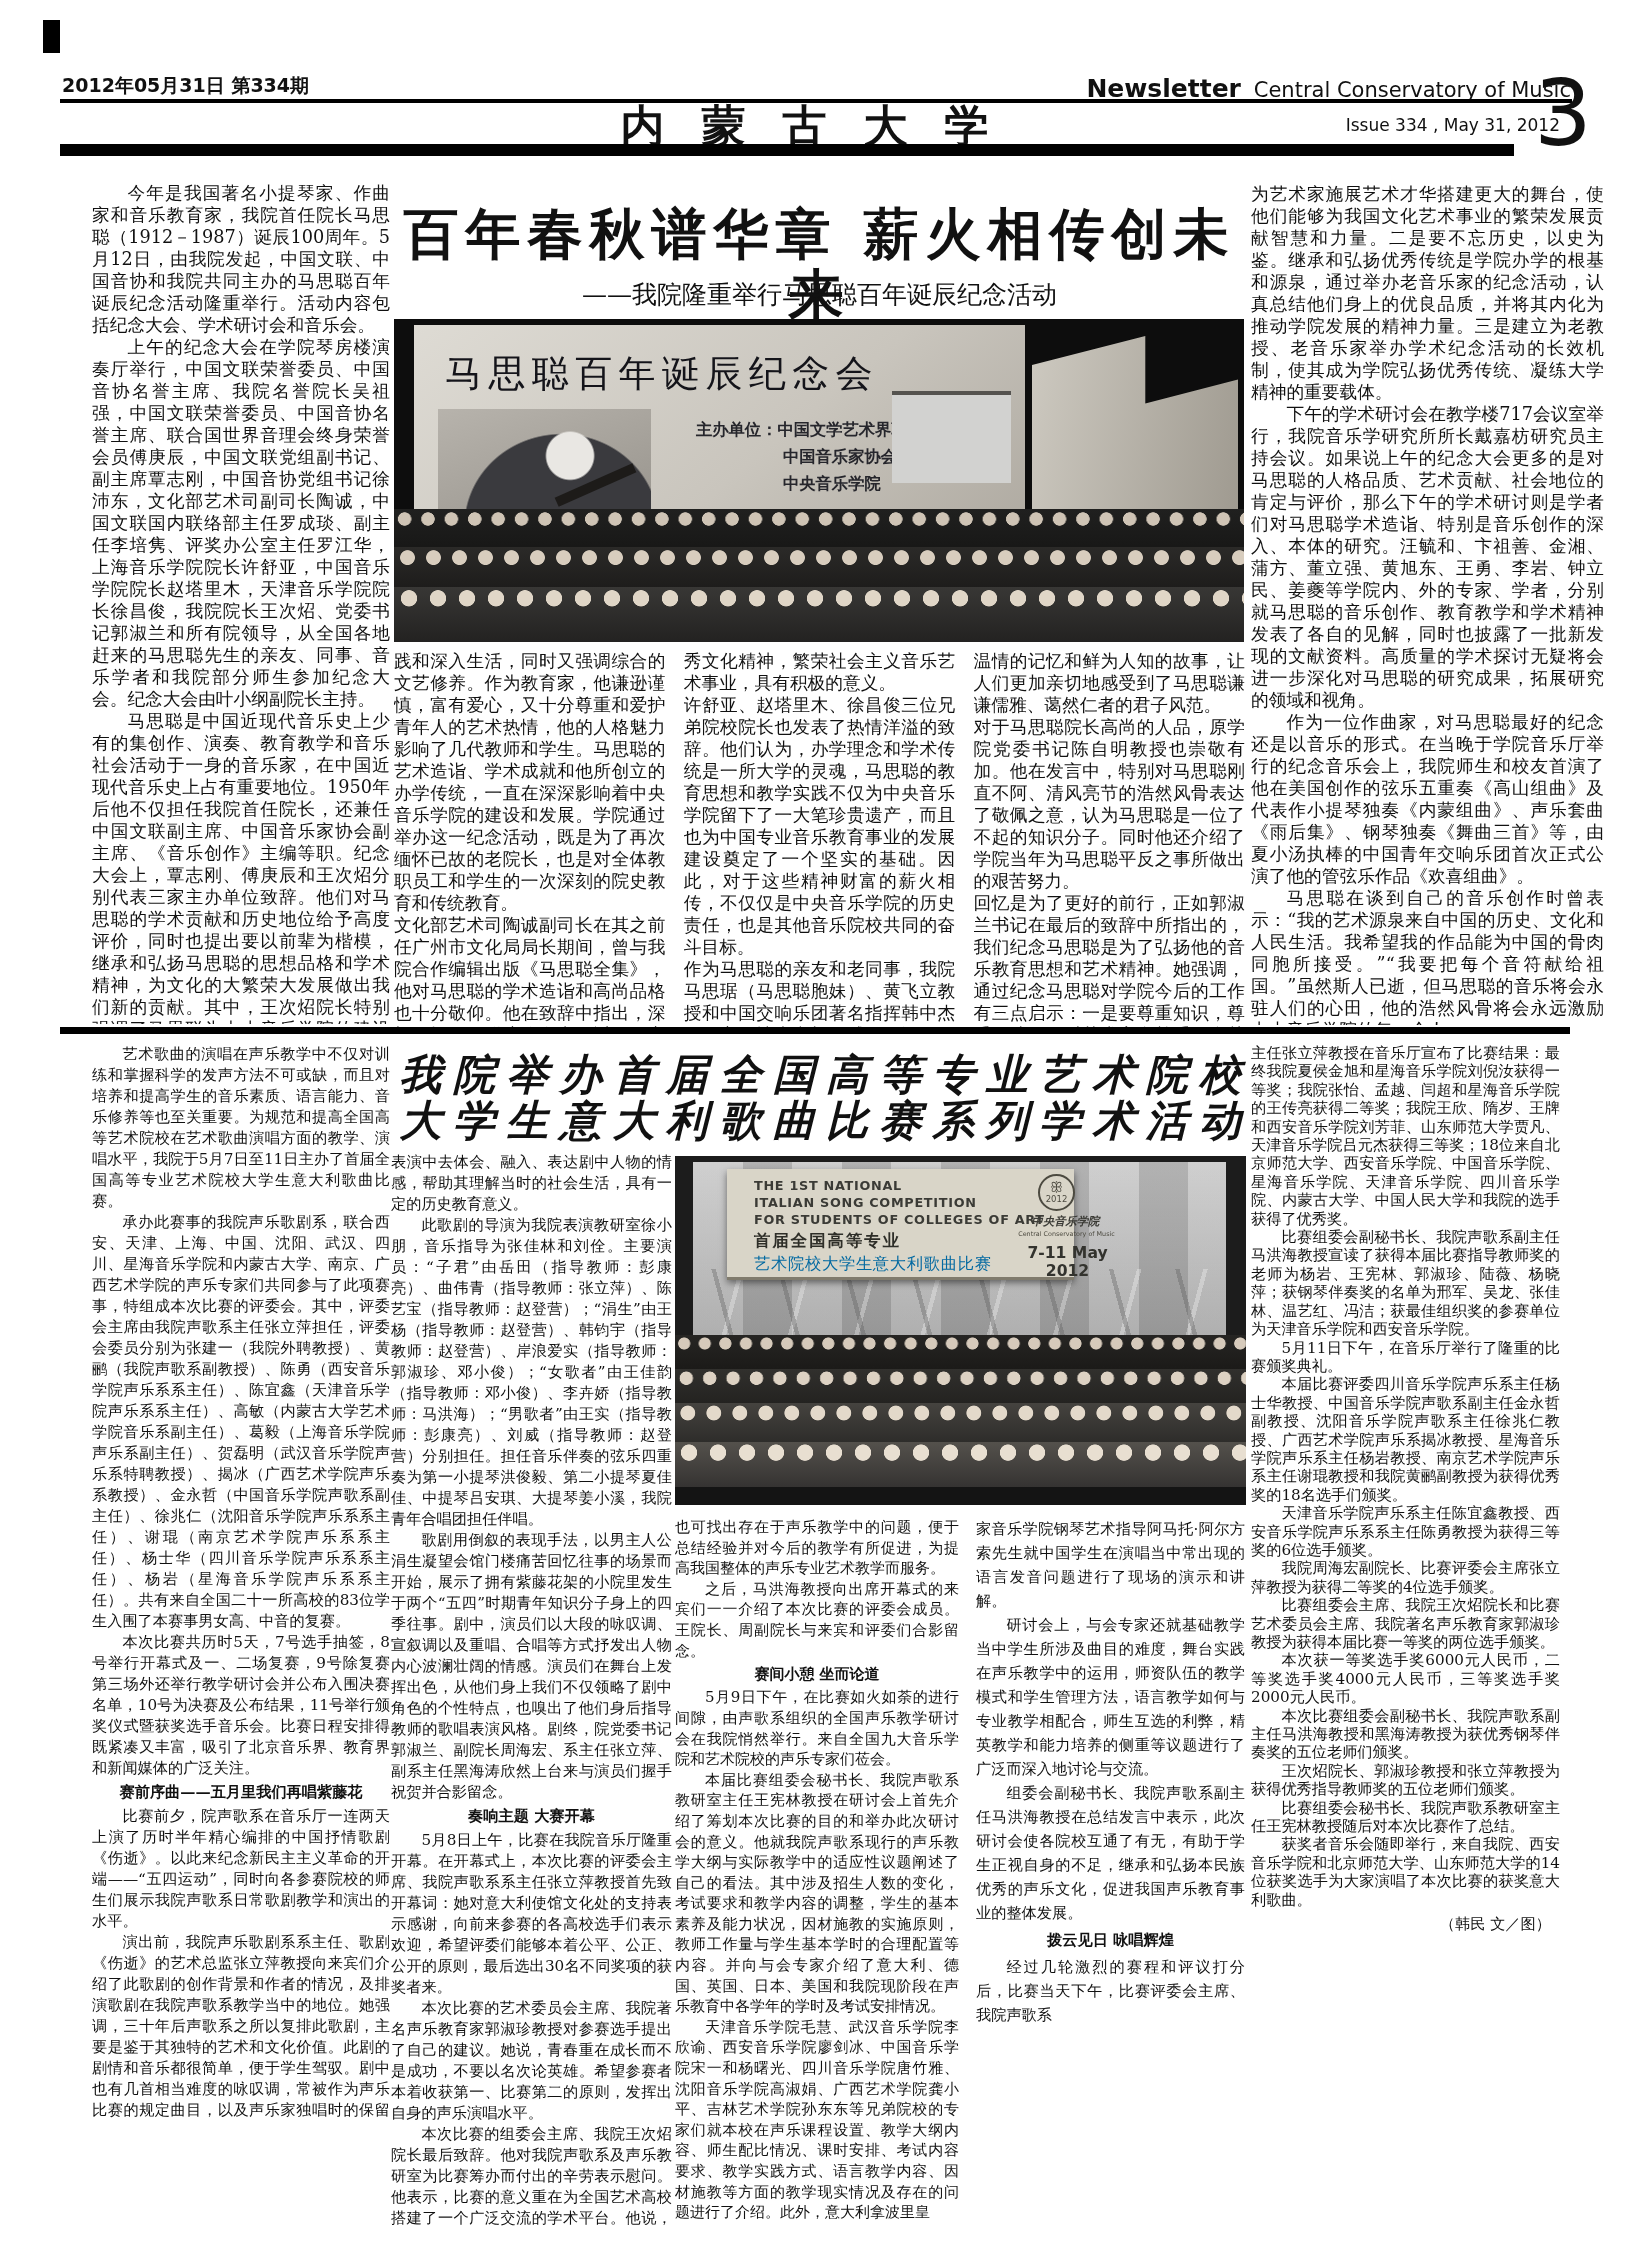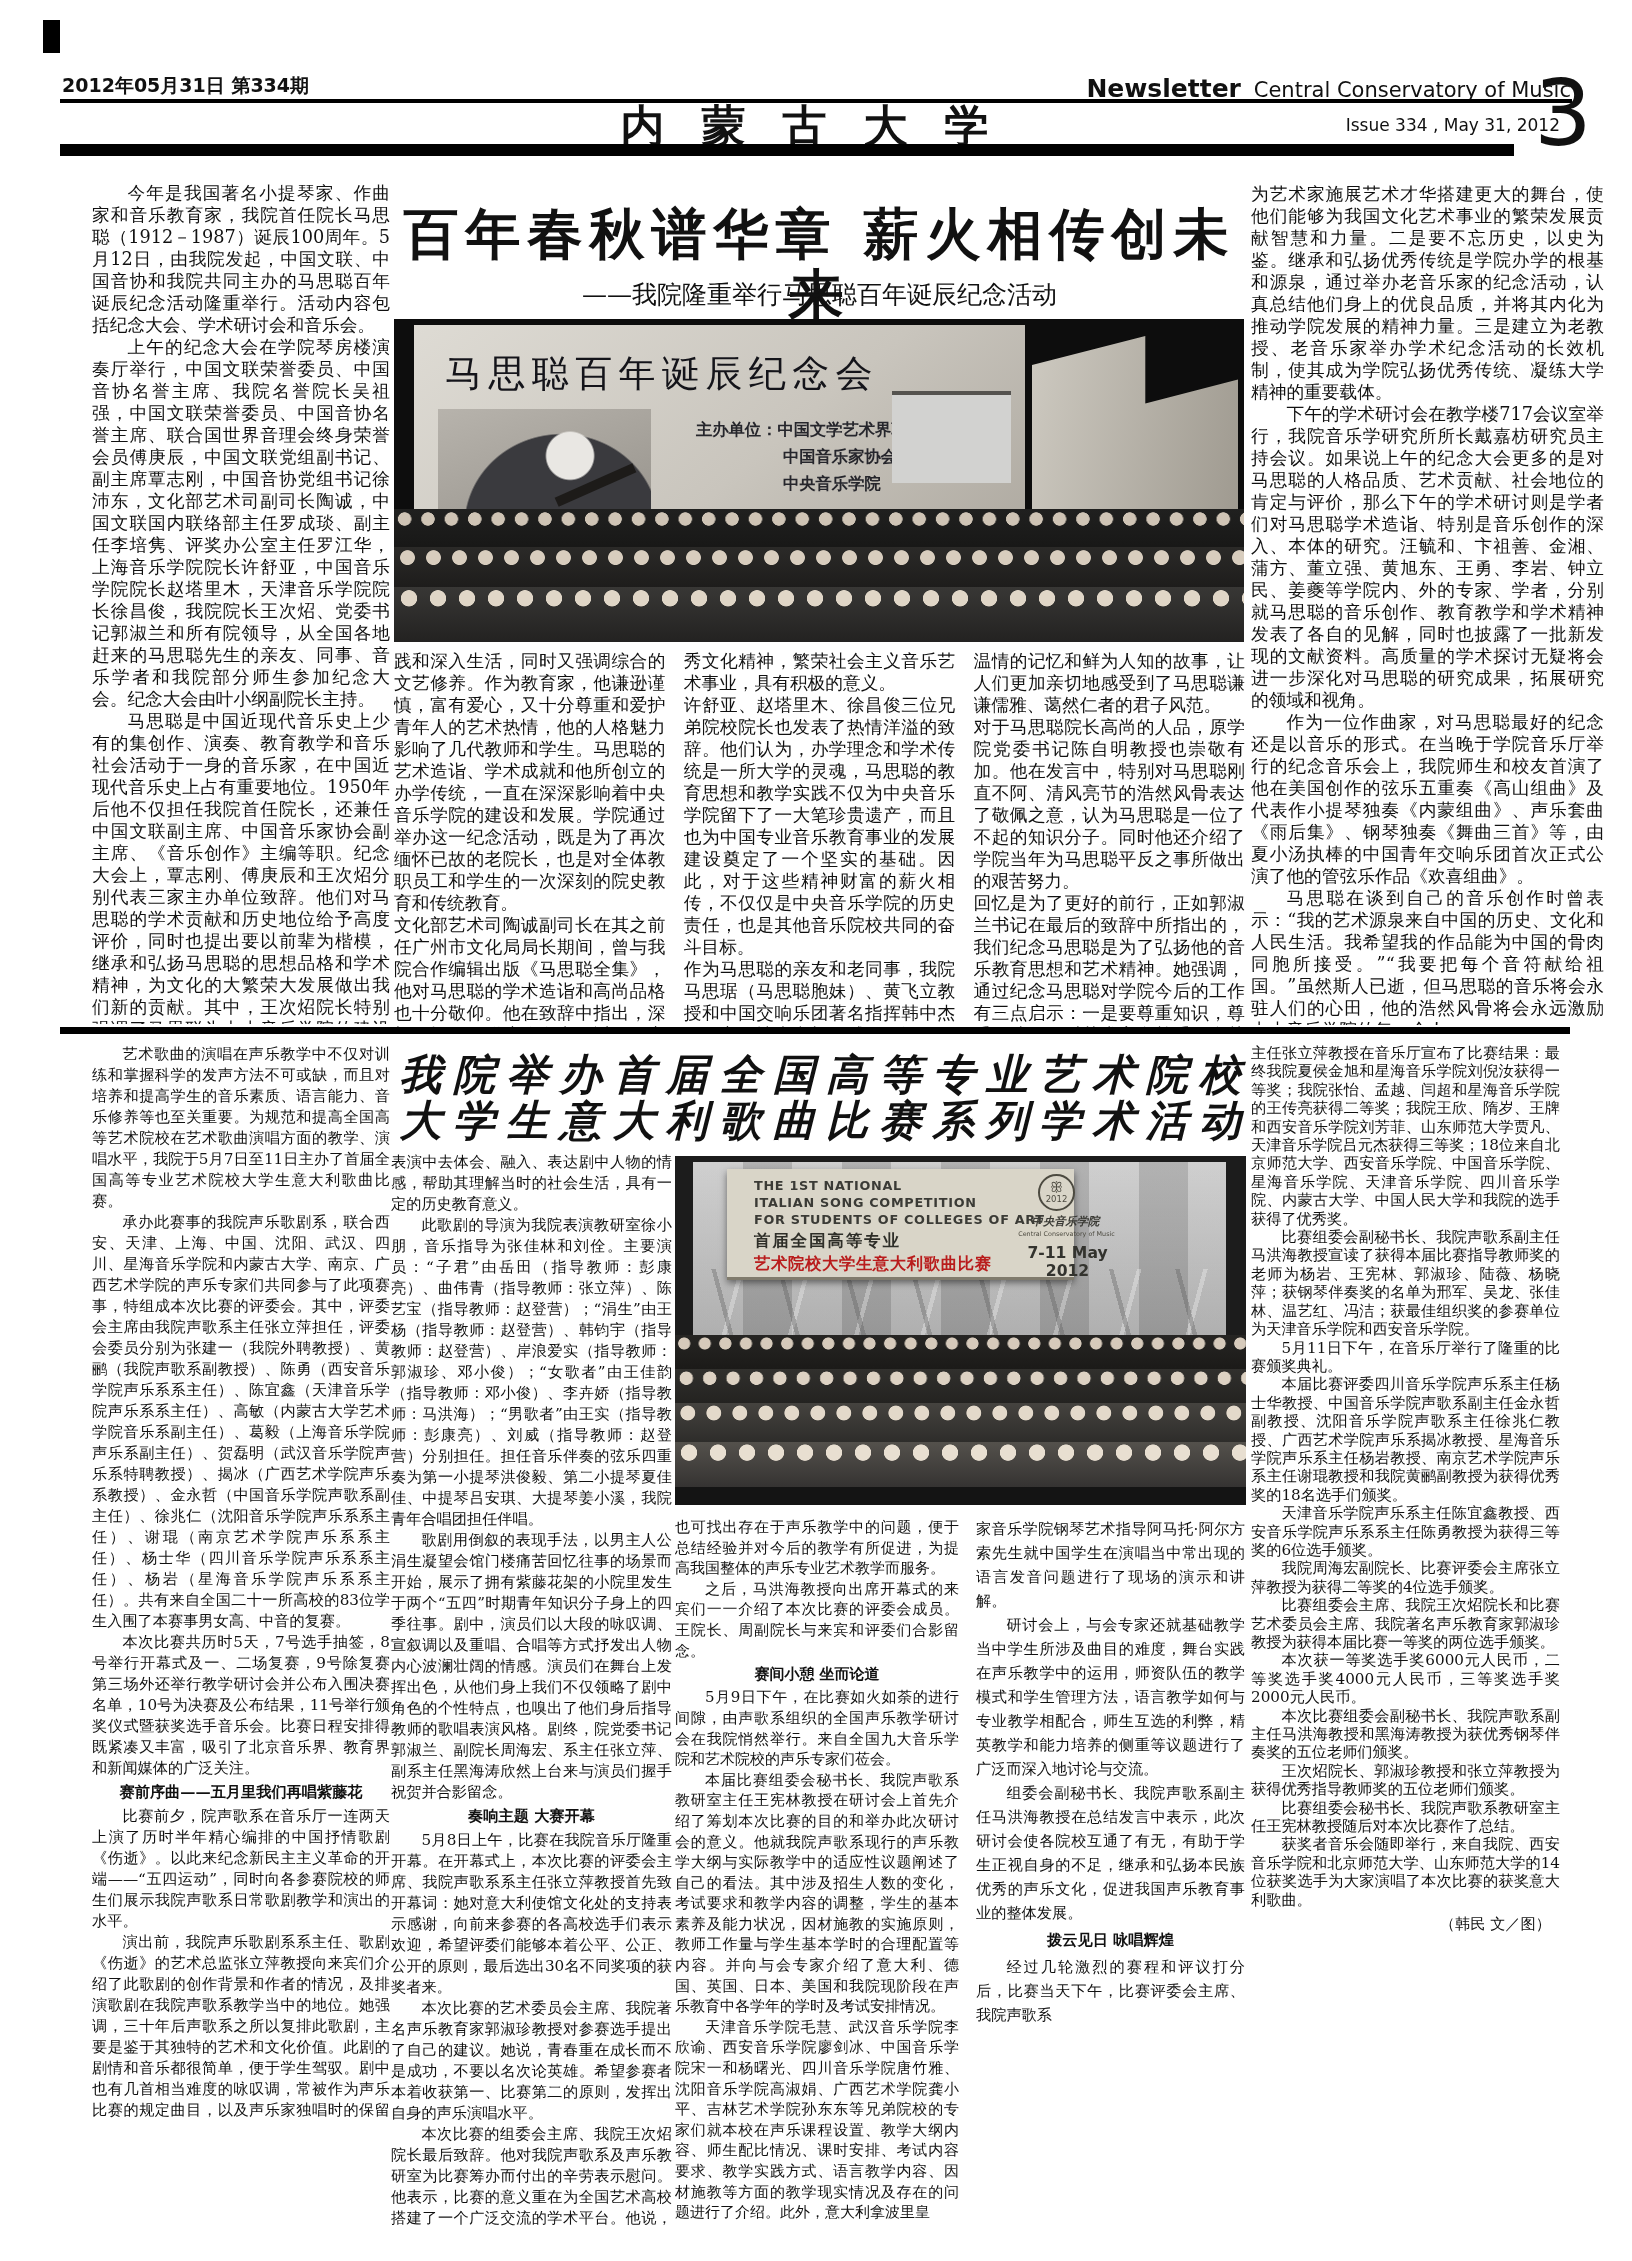--- a/index.html
+++ b/index.html
@@ -64,21 +64,21 @@
                        linear-gradient(180deg,rgba(255,255,255,.25),rgba(0,0,0,.25));
             background-blend-mode:multiply;}
   .p2-tri{position:absolute;left:18.4px;top:113px;width:533px;height:179px;
           background:repeating-linear-gradient(75deg,rgba(90,90,90,.35) 0 4.3px,rgba(0,0,0,0) 4.3px 64px),
                      repeating-linear-gradient(-75deg,rgba(255,255,255,.3) 0 4.3px,rgba(0,0,0,0) 4.3px 64px);}
   .p2-banner{position:absolute;left:52px;top:12.8px;width:347px;height:108px;background:#d9d5c8;
              border-bottom:3.5px solid #807b6d;box-shadow:0 2.8px 7px rgba(0,0,0,.5);}
   .p2-en{position:absolute;left:27px;top:8.5px;font-family:"DejaVu Sans","Liberation Sans",sans-serif;
          font-weight:bold;font-size:12.8px;line-height:17px;color:#3b3b36;letter-spacing:0.7px;}
   .p2-cn1{position:absolute;left:27px;top:61px;font-size:16.3px;font-weight:bold;color:#2e2e28;letter-spacing:2.1px;}
-  .p2-cn2{position:absolute;left:27px;top:84px;font-size:16.3px;font-weight:bold;color:#b91c1c;letter-spacing:0.7px;}
+  .p2-cn2{position:absolute;left:27px;top:84px;font-size:16.3px;font-weight:normal;color:#0369a1;letter-spacing:0.7px;}
   .p2-logo{position:absolute;left:311px;top:5.7px;width:37px;height:37px;border:2.1px solid #4c4a40;border-radius:50%;
            text-align:center;font-size:8.5px;color:#4c4a40;line-height:10px;padding-top:4.3px;box-sizing:border-box;
            font-family:"DejaVu Sans","Liberation Sans",sans-serif;}
   .p2-logo .swirl{font-size:14px;line-height:12.8px;display:block;}
   .p2-ccom{position:absolute;left:289px;top:45px;width:99px;text-align:center;font-size:11.3px;font-weight:bold;
            font-style:italic;color:#3b3b36;}
   .p2-ccom-en{position:absolute;left:284px;top:61px;width:111px;text-align:center;font-size:6.4px;color:#4c4a40;
               font-family:"DejaVu Sans","Liberation Sans",sans-serif;}
   .p2-date{position:absolute;left:284px;top:75px;width:113px;text-align:center;font-size:15.6px;font-weight:bold;
            color:#33332e;font-family:"DejaVu Sans","Liberation Sans",sans-serif;}

